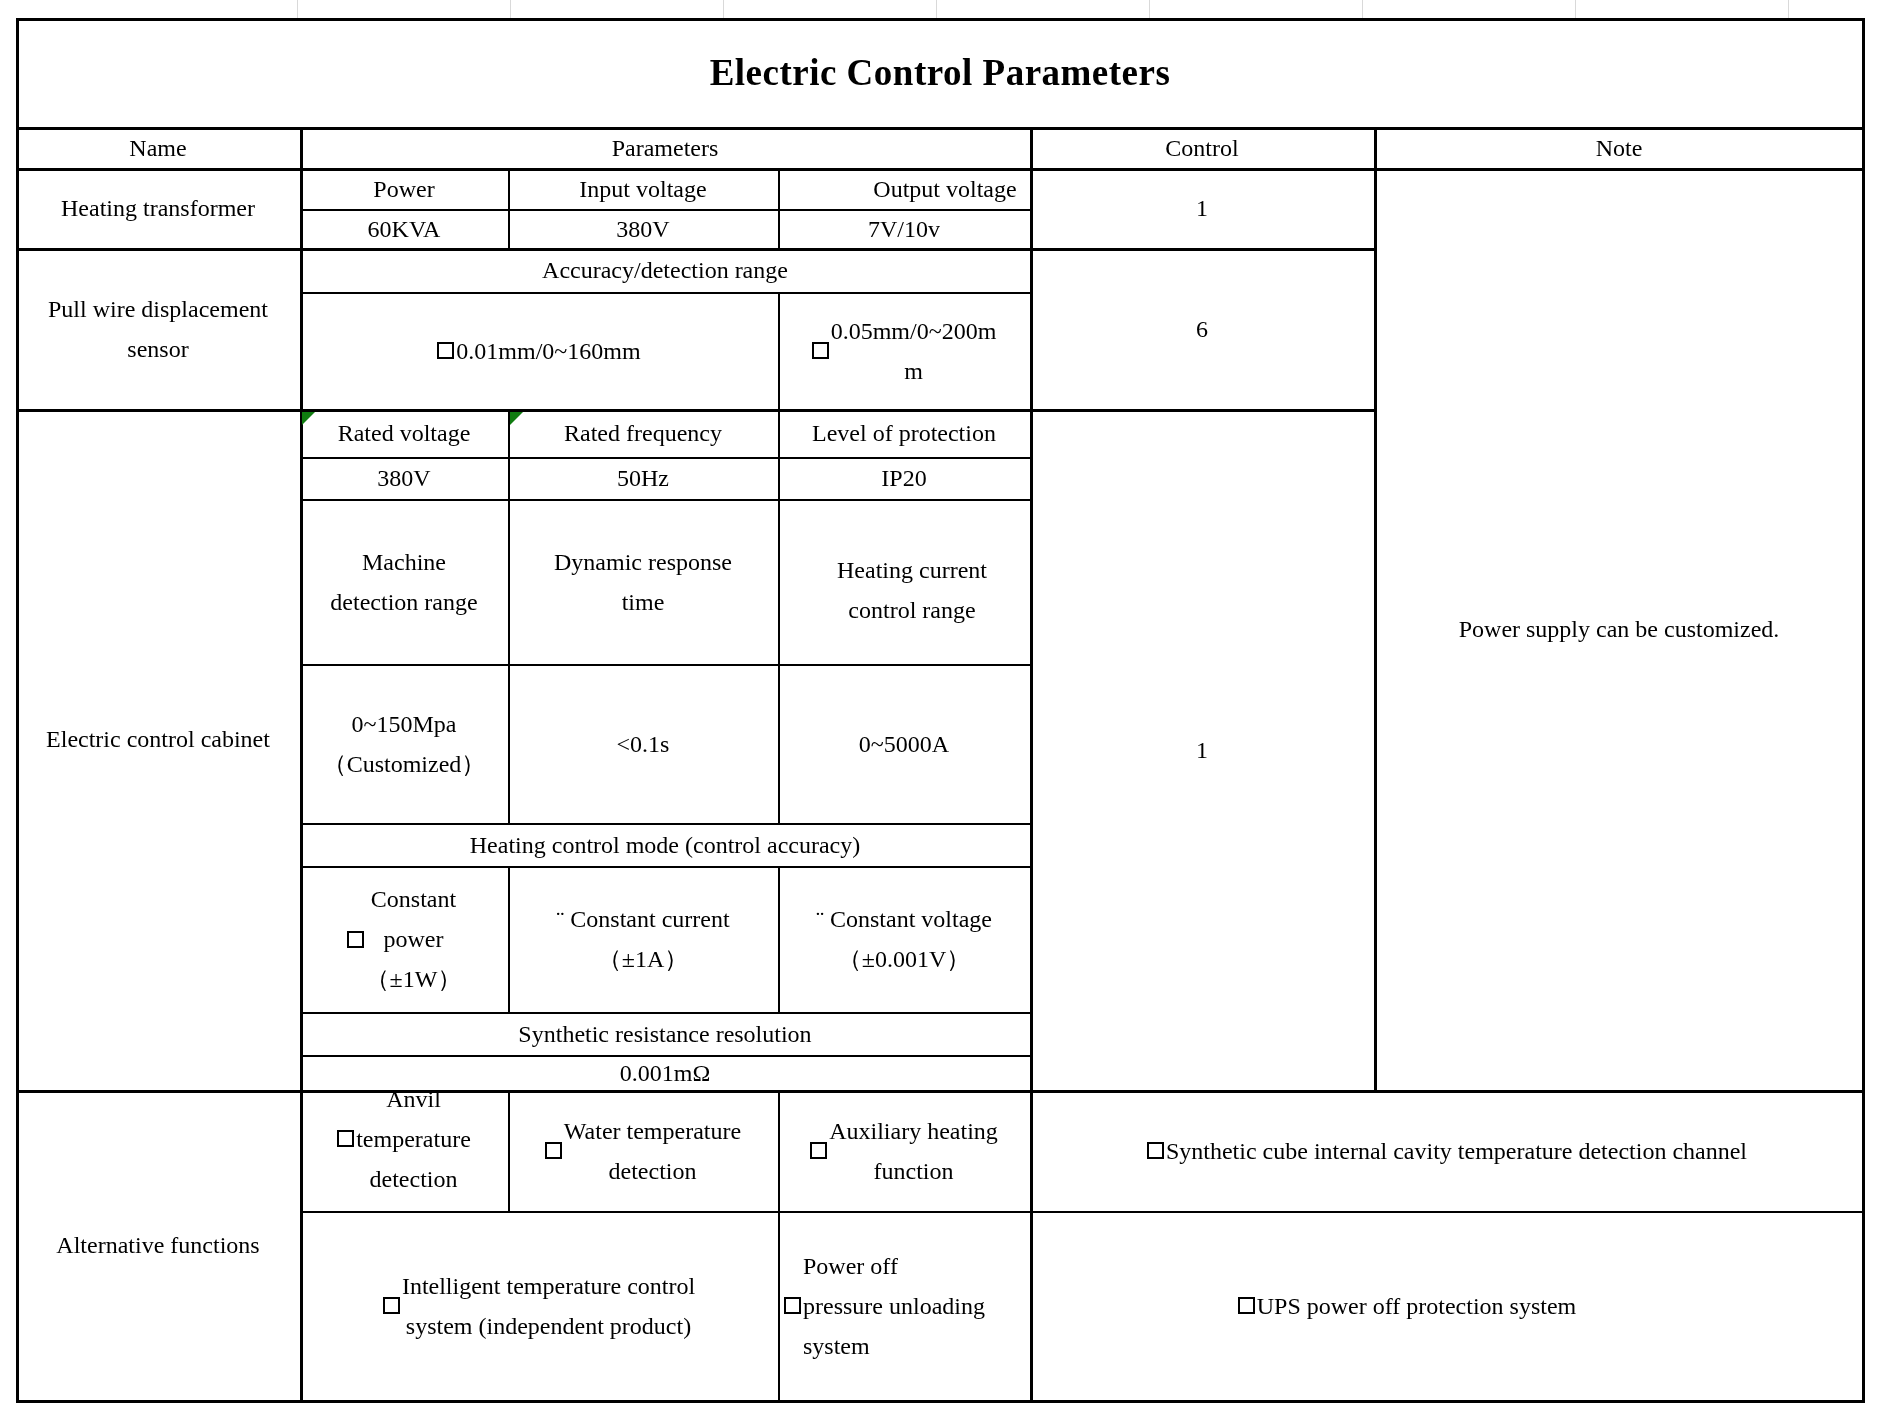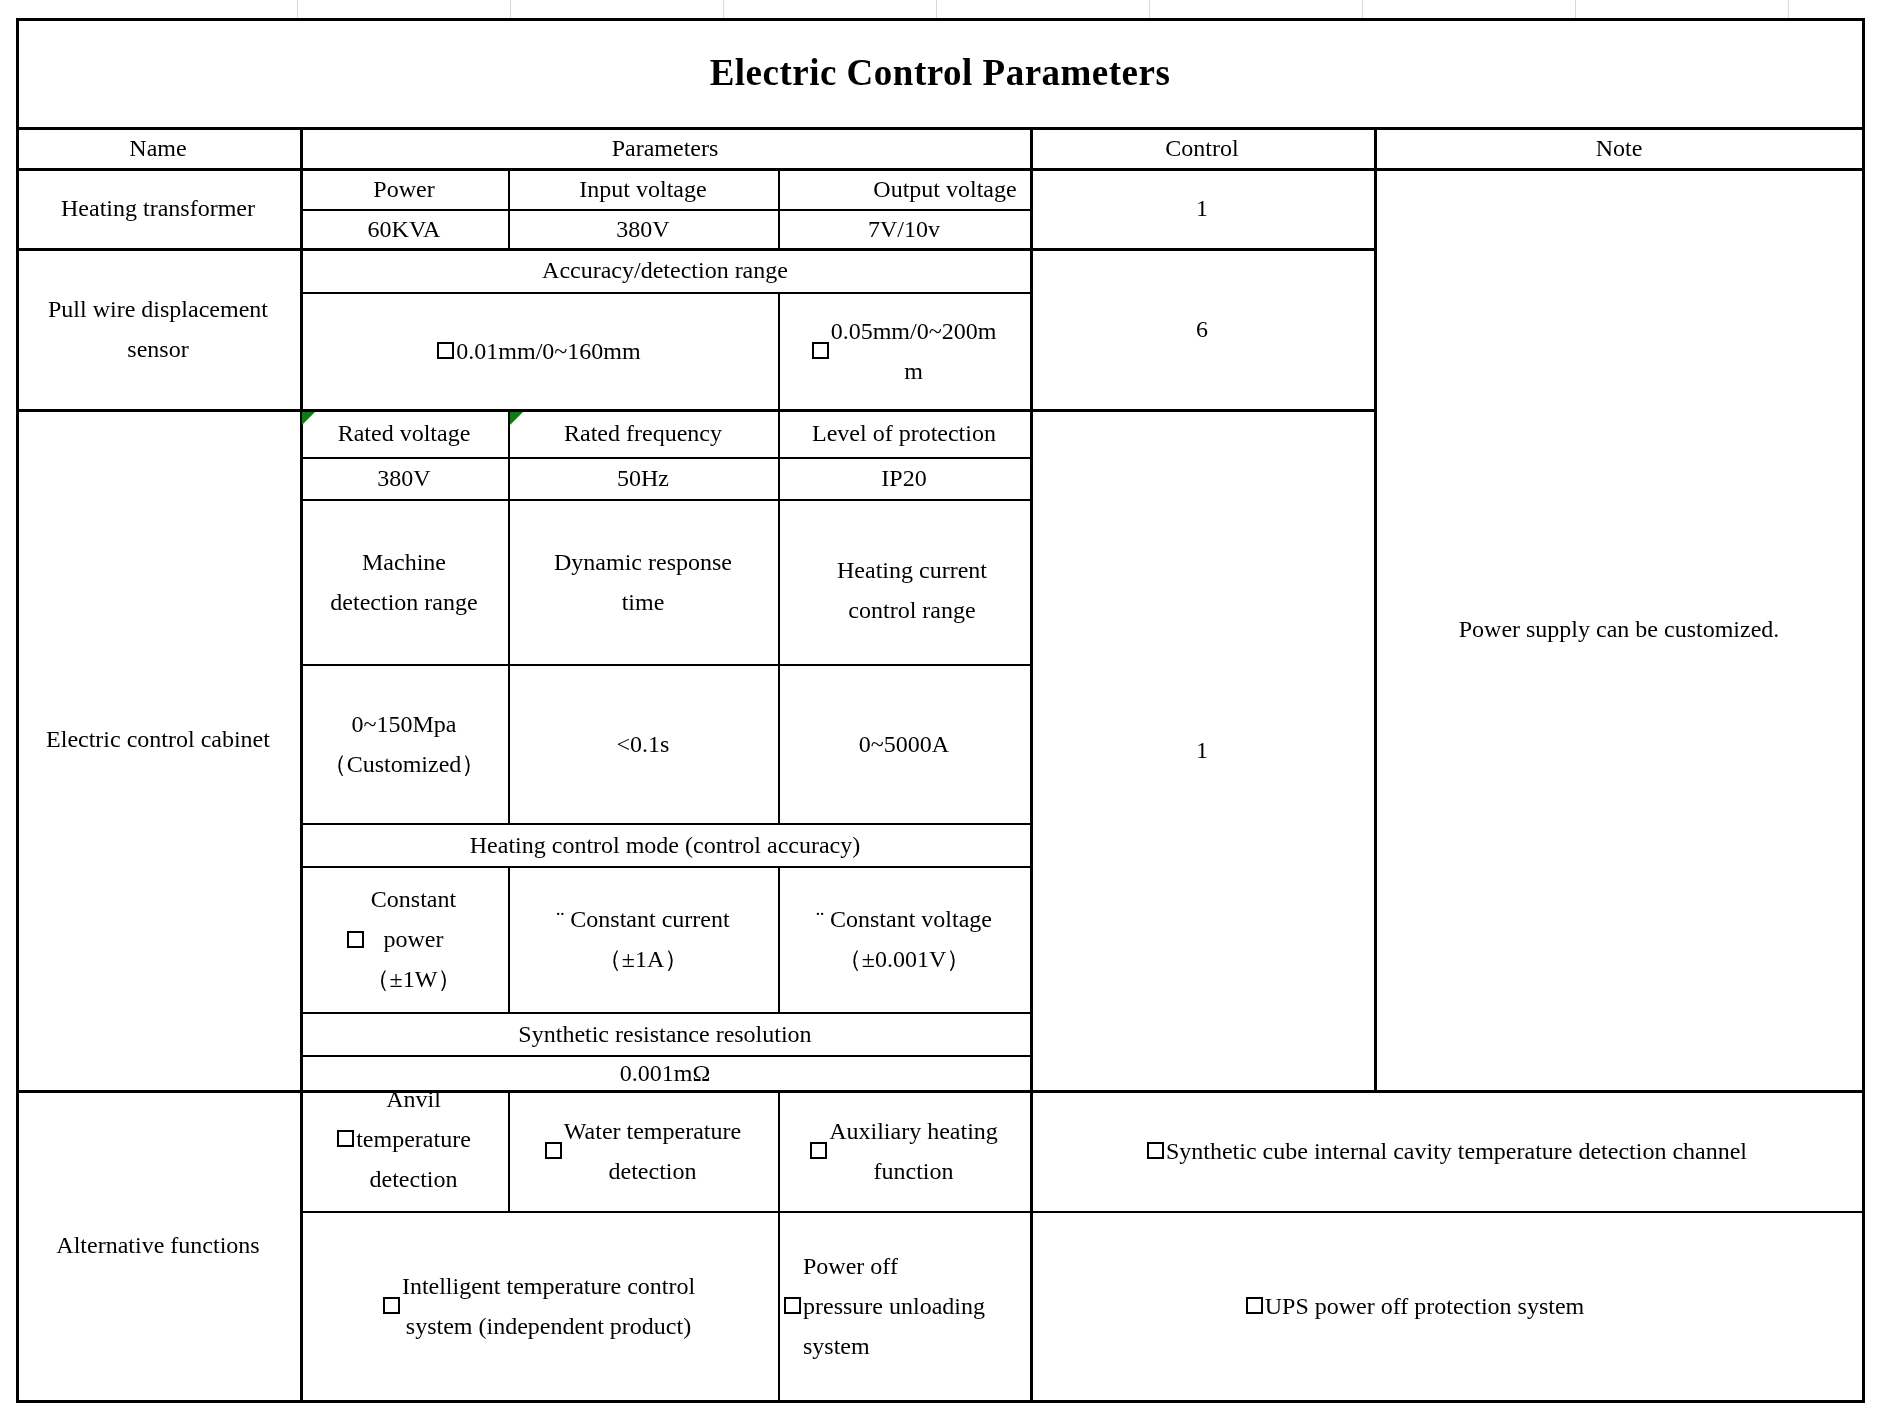--- a/index.html
+++ b/index.html
@@ -109,17 +109,17 @@
   <div class="cell" style="left:1030px;top:409px;width:344px;height:681px;">1</div>
   <div class="cell" style="left:1374px;top:168px;width:490px;height:922px;">Power supply can be customized.</div>
 
   <div class="cell" style="left:16px;top:1090px;width:284px;height:310px;">Alternative functions</div>
   <div class="cell" style="left:300px;top:1078px;width:208px;height:121px;"><span class="cb"></span>Anvil<br>temperature<br>detection</div>
   <div class="cell" style="left:508px;top:1090px;width:270px;height:121px;"><span class="cb"></span>Water temperature<br>detection</div>
   <div class="cell" style="left:778px;top:1090px;width:252px;height:121px;"><span class="cb"></span>Auxiliary heating<br>function</div>
   <div class="cell" style="left:1030px;top:1090px;width:834px;height:121px;"><span class="cb"></span>Synthetic cube internal cavity temperature detection channel</div>
   <div class="cell" style="left:300px;top:1211px;width:478px;height:189px;"><span class="cb"></span>Intelligent temperature control<br>system (independent product)</div>
   <div class="cell left" style="left:778px;top:1211px;width:252px;height:189px;"><span class="cb"></span>Power off<br>pressure unloading<br>system</div>
-  <div class="cell" style="left:1030px;top:1211px;width:754px;height:189px;padding-left:8px;"><span class="cb"></span>UPS power off protection system</div>
+  <div class="cell" style="left:1030px;top:1211px;width:754px;height:189px;"><span class="cb"></span>UPS power off protection system</div>
 
   <div class="tri" style="left:302px;top:412px;"></div>
   <div class="tri" style="left:510px;top:412px;"></div>
 </div>
 
 </body></html>

